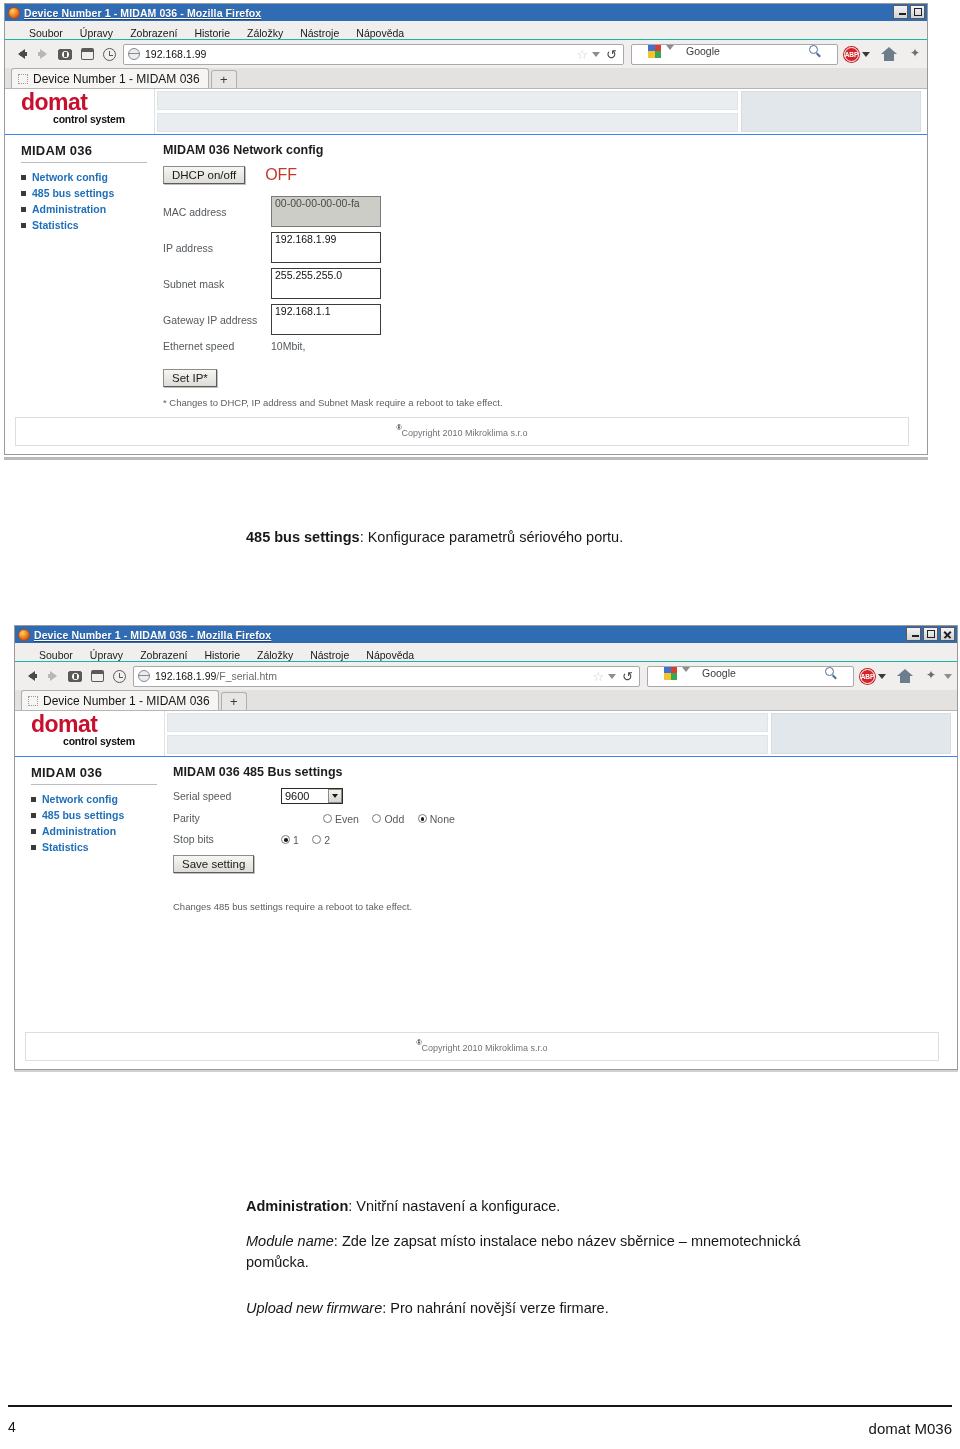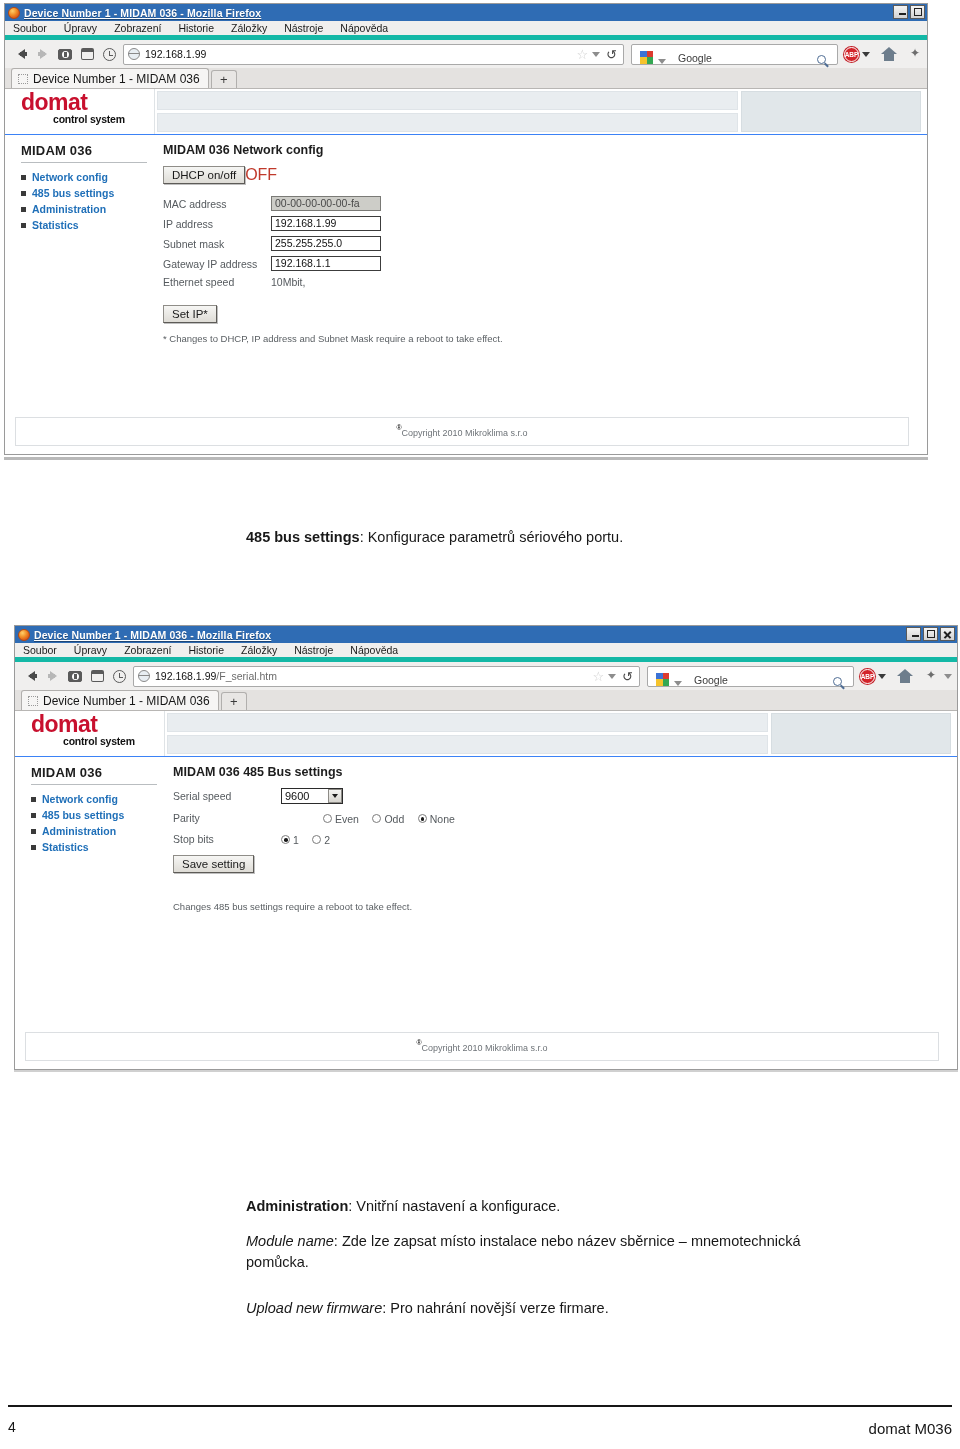--- a/index.html
+++ b/index.html
@@ -56,24 +56,24 @@
   .win-btn.close i {
     width: 9px; height: 9px; margin: auto; left:0;right:0;top:0;bottom:0;
   }
   .win-btn.close i:before, .win-btn.close i:after {
     content:""; position:absolute; left:0; top:4px; width:9px; height:1.6px; background:#202020;
   }
   .win-btn.close i:before { transform: rotate(45deg); }
   .win-btn.close i:after  { transform: rotate(-45deg); }
 
   .menubar {
-    height: 19px; display:flex; align-items:center;
+    height: 19px; display:flex; align-items:flex-end;
     background: #f0efee;
-    padding-left: 8px;
-    border-bottom: 5px solid #14b8a6;
+    padding-left: 24px;
+    border-bottom: 1px solid #14b8a6;
   }
   .menubar span {
     font-size: 10.5px; color:#1a1a1a; margin-right: 17px; white-space:nowrap;
   }
 
   .navbar {
     height: 28px; display:flex; align-items:center;
     background: #f0efee;
     padding: 0 5px;
   }
@@ -116,21 +116,21 @@
   .url-text .dim { color:#6b6b6b; }
   .star {
     color:#cfcfcf; font-size:13px; margin-right:4px; line-height:1;
   }
   .caret-dn { width:0;height:0;border-left:4px solid transparent;border-right:4px solid transparent;border-top:5px solid #8d8d8d;margin-right:6px;}
   .reload { font-size:13px; color:#4a4a4a; transform: scaleX(-1); line-height:1; margin-right:2px;}
 
   .searchbar {
     width: 207px; height: 21px; flex: 0 0 207px;
     background:#fff; border:1px solid #a9a9a9; border-radius:2px;
-    display:flex; align-items:flex-end; padding: 0 8px; margin-left:4px;
+    display:flex; align-items:flex-start; padding: 0 16px; margin-left:4px;
   }
   .gicon { width:13px;height:13px;flex:0 0 13px;display:grid;grid-template-columns:1fr 1fr;grid-template-rows:1fr 1fr;margin-right:2px;}
   .gicon i:nth-child(1){background:#3b73d6;}
   .gicon i:nth-child(2){background:#dc3b2f;}
   .gicon i:nth-child(3){background:#f5c32c;}
   .gicon i:nth-child(4){background:#34a853;}
   .search-label{font-size:10.5px;color:#3a3a3a;margin-left:6px;flex:1 1 auto;}
   .magnifier{width:9px;height:9px;border:1.6px solid #4f6d94;border-radius:50%;position:relative;margin-right:3px;}
   .magnifier:after{content:"";position:absolute;right:-4px;bottom:-3px;width:5px;height:1.7px;background:#4f6d94;transform:rotate(45deg);}
 
@@ -191,27 +191,27 @@
 
   .btn3d {
     display:inline-block;
     background: linear-gradient(to bottom,#f6f6f4,#dedcd6);
     border:1px solid #8f8d88;
     border-right-color:#5d5b57; border-bottom-color:#5d5b57;
     box-shadow: 1px 1px 0 rgba(0,0,0,.25);
     padding: 2px 8px; font-size: 11.5px; color:#1a1a1a;
   }
 
-  .dhcp-row { display:flex; align-items:center; gap:0; margin-bottom: 12px;}
+  .dhcp-row { display:flex; align-items:center; gap:20px; margin-bottom: 12px;}
   .dhcp-off { font-size:16px; color:#c0392b; font-weight:normal;}
 
   .form-row { display:flex; align-items:center; margin-bottom: 5px; }
   .form-label { font-size: 10.5px; color:#555a5e; width: 108px; flex:0 0 108px;}
   .form-input {
-    width: 110px; height: 15px;
+    width: 110px; height: 31px;
     border:1px solid #3c3c3c; background:#fff;
     font-size:10.5px; color:#111; padding: 0 3px; line-height:13px;
     font-family:"Liberation Sans", sans-serif;
   }
   .form-input.readonly { background:#cdcdc8; border-color:#7a7a76; color:#4a4a4a;}
   .form-static { font-size:10.5px; color:#555a5e; }
 
   .note { font-size:9.5px; color:#5a5f63; margin-top: 10px;}
 
   .footer-bar {

